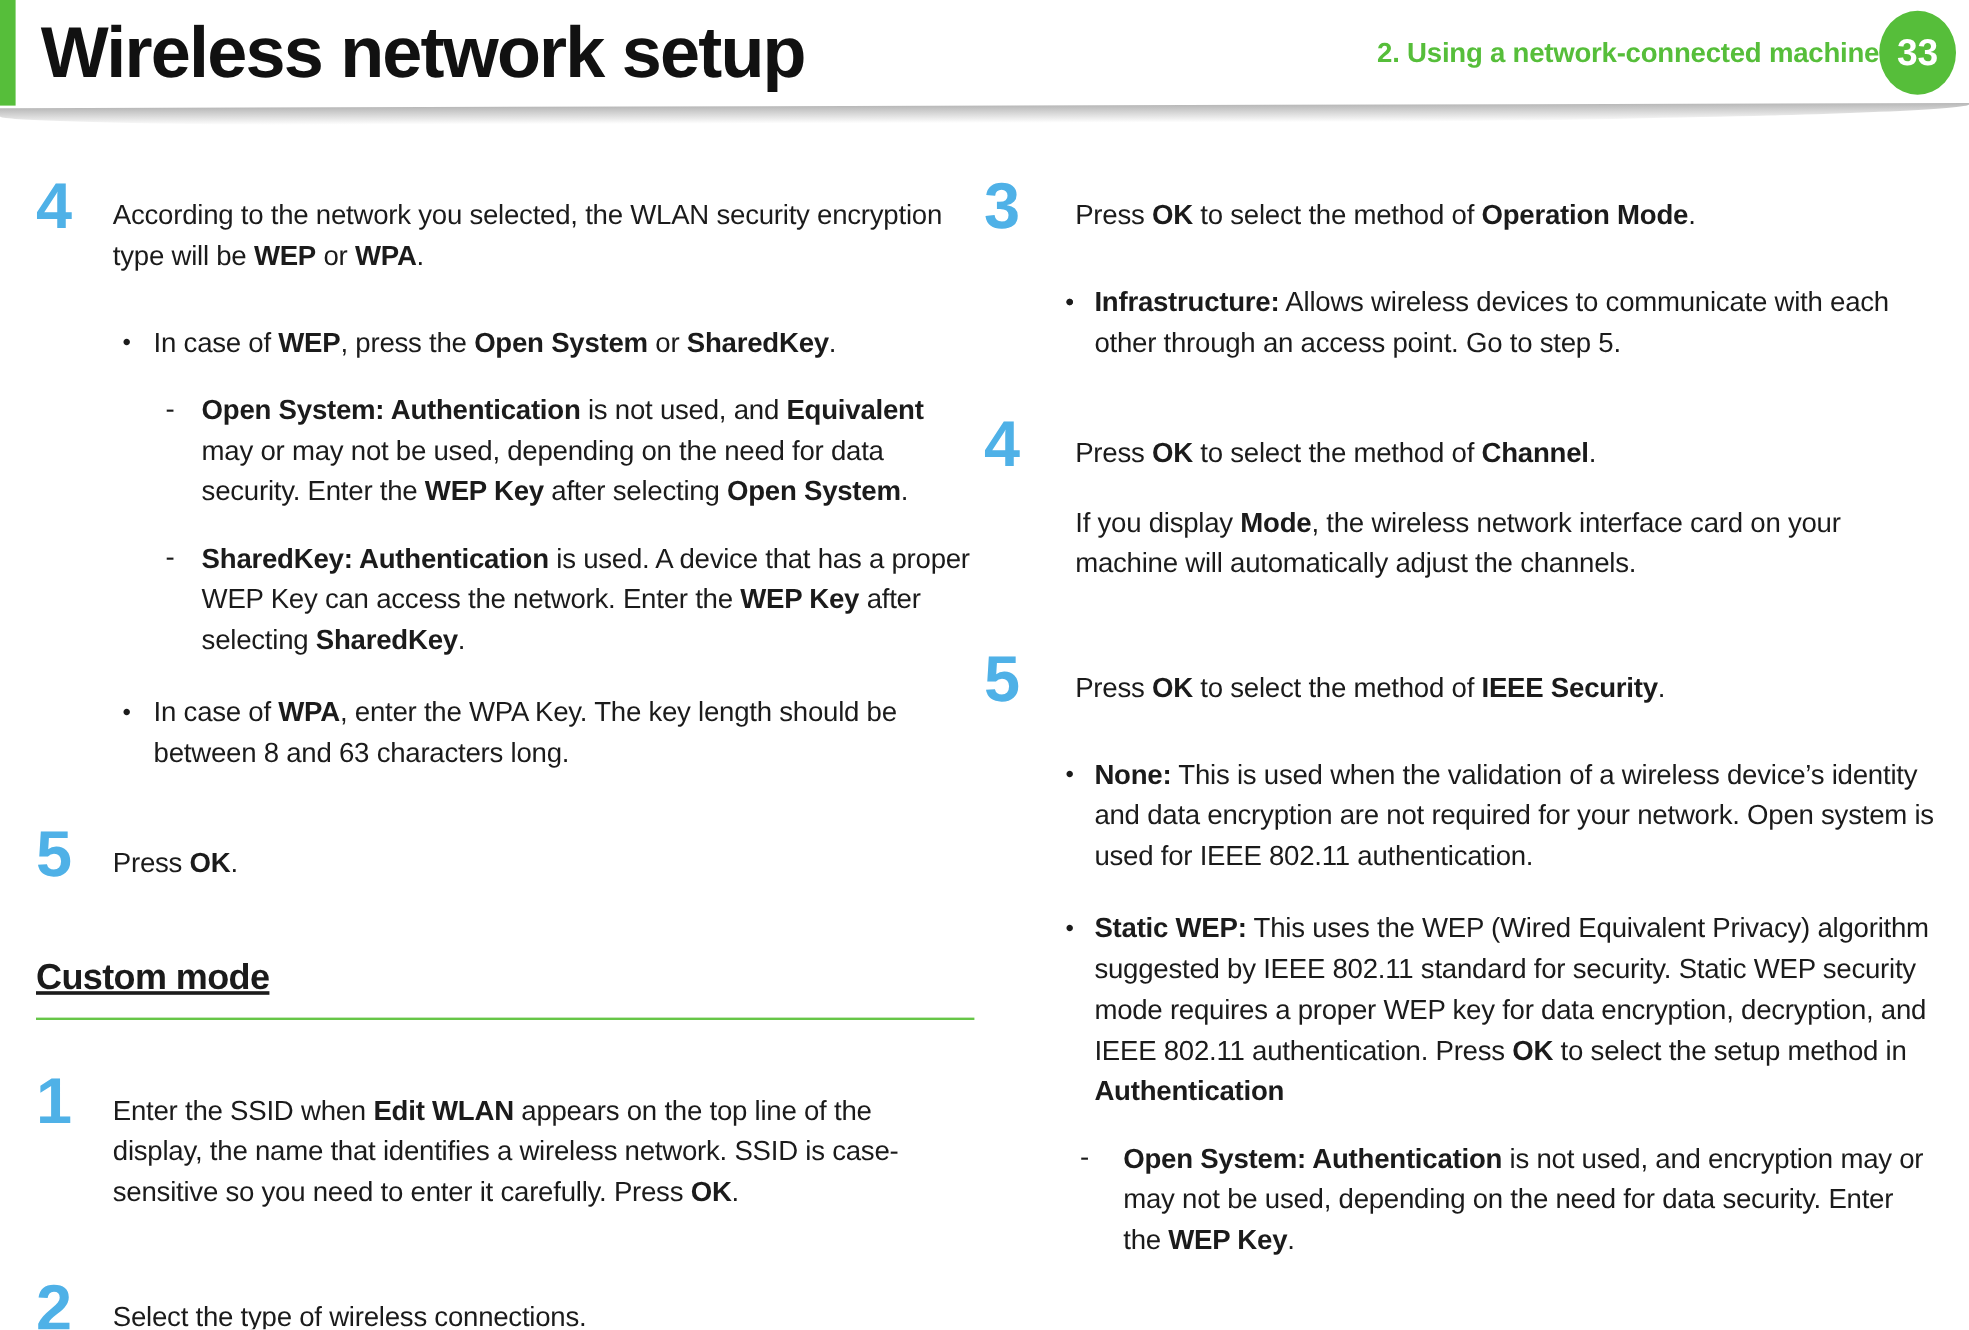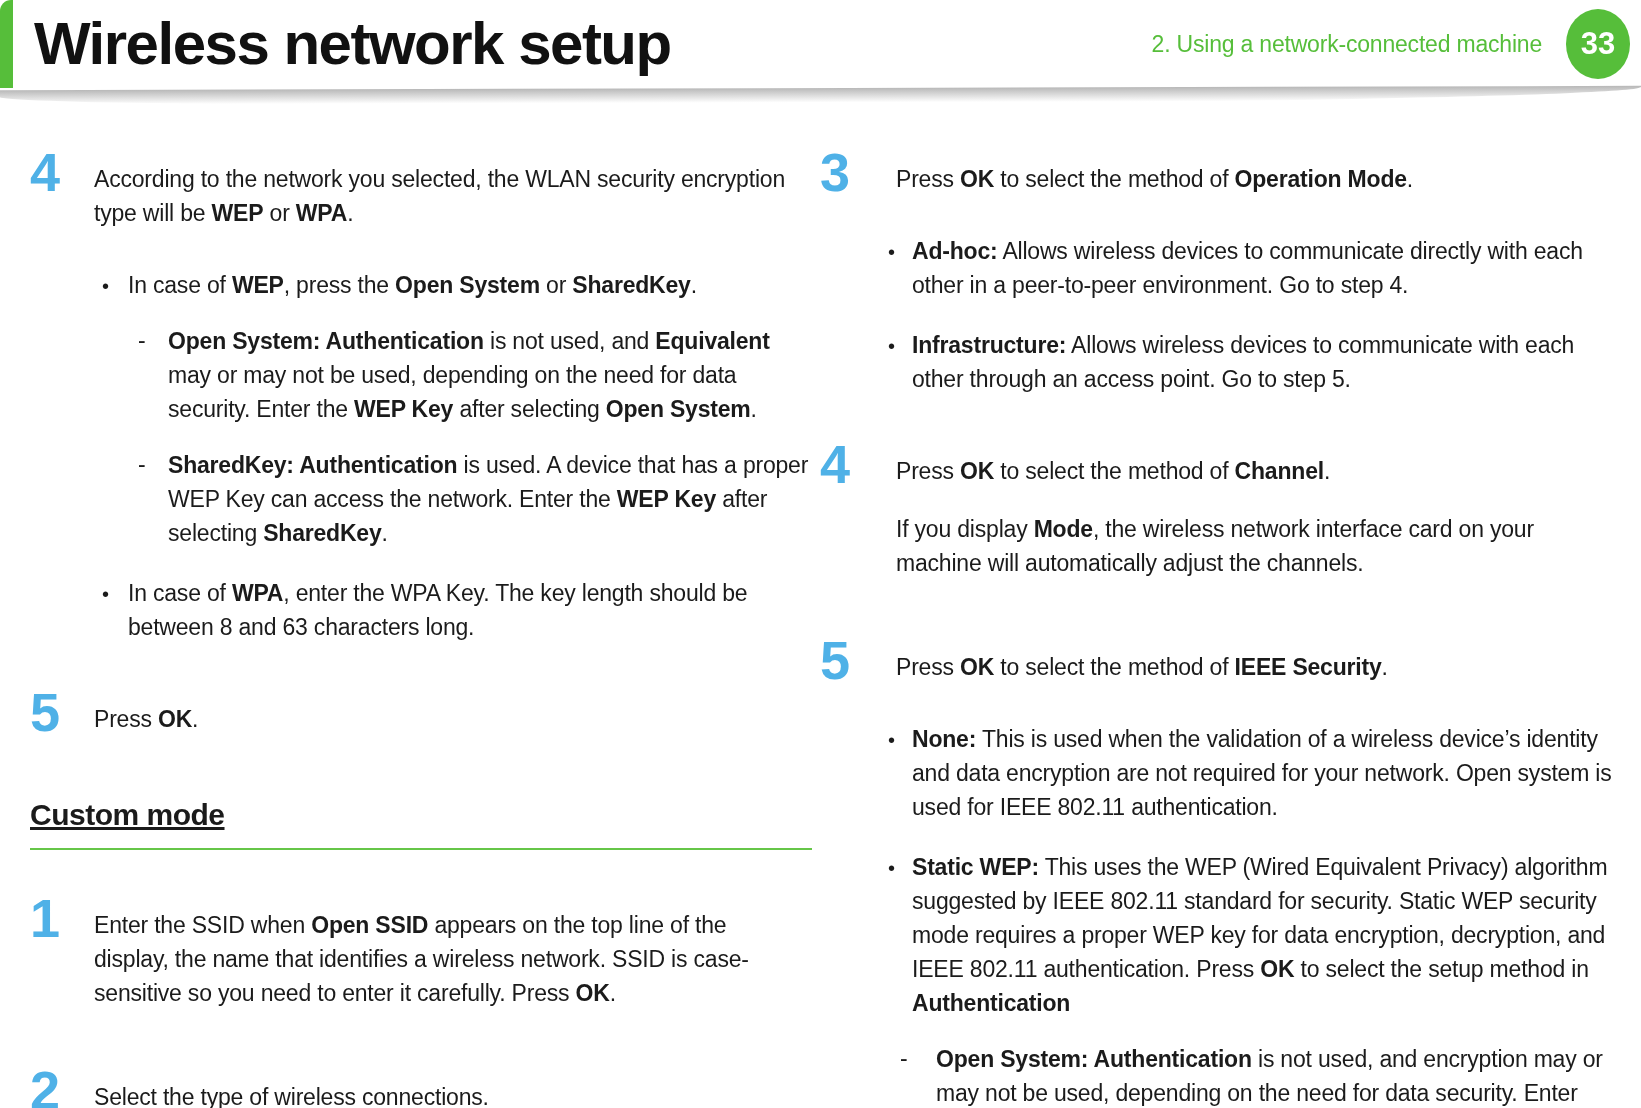--- a/index.html
+++ b/index.html
@@ -9,40 +9,39 @@
     --ink:#1b1b1b;
   }
   html,body{margin:0;padding:0;background:#ffffff;}
   #page{
     position:relative;
     width:1641px;height:1108px;
     background:#ffffff;
     overflow:hidden;
     font-family:"Liberation Sans", sans-serif;
     color:var(--ink);
-    border-radius:11px;
   }
   
   #header{
     position:absolute;left:0;top:0;width:1641px;height:88px;
     display:flex;align-items:center;
     background:#ffffff;
   }
   #green-bar{
     width:13px;height:88px;background:var(--green);flex:0 0 auto;
   }
   #page-title{
     flex:1 1 auto;
     font-size:60px;font-weight:bold;letter-spacing:-1.5px;
     color:#111;padding-left:21px;line-height:1;
     white-space:nowrap;
   }
   #chapter-label{
-    font-size:23px;font-weight:normal;color:var(--green);
-    white-space:nowrap;margin-right:24px;letter-spacing:-0.2px;
+    font-size:23px;font-weight:bold;color:var(--green);
+    white-space:nowrap;letter-spacing:-0.2px;
   }
   #page-badge{
     width:64px;height:70px;border-radius:50%;
     background:var(--green);color:#ffffff;
     display:flex;align-items:center;justify-content:center;
     font-size:31px;font-weight:bold;
     margin-right:11px;flex:0 0 auto;
   }
   #header-shadow{
     position:absolute;left:0;top:88px;width:1641px;height:17px;
@@ -124,40 +123,39 @@
       <div class="blk step">
         <div class="num">5</div>
         <div class="stepbody">
           <p><span>Press </span><span class="b">OK</span><span>.</span></p>
         </div>
       </div>
       <div class="blk heading">Custom mode</div>
       <div class="blk step">
         <div class="num">1</div>
         <div class="stepbody">
-          <p><span>Enter the SSID when </span><span class="b">Open SSID</span><span> appears on the top line of the display, the name that identifies a wireless network. SSID is case-sensitive so you need to enter it carefully. Press </span><span class="b">OK</span><span>.</span></p>
+          <p><span>Enter the SSID when </span><span class="b">Edit WLAN</span><span> appears on the top line of the display, the name that identifies a wireless network. SSID is case-sensitive so you need to enter it carefully. Press </span><span class="b">OK</span><span>.</span></p>
         </div>
       </div>
       <div class="blk step">
         <div class="num">2</div>
         <div class="stepbody">
           <p><span>Select the type of wireless connections.</span></p>
         </div>
       </div>
     </div>
   <div id="col-right" class="col">
       <div class="blk step">
         <div class="num">3</div>
         <div class="stepbody">
           <p><span>Press </span><span class="b">OK</span><span> to select the method of </span><span class="b">Operation Mode</span><span>.</span></p>
         </div>
       </div>
       <div class="blk bullet">
         <span class="marker">•</span>
-        <div class="txt"><span class="b">Ad-hoc:</span><span> Allows wireless devices to communicate directly with each other in a peer-to-peer environment. Go to step 4.</span></div>
       </div>
       <div class="blk bullet">
         <span class="marker">•</span>
         <div class="txt"><span class="b">Infrastructure:</span><span> Allows wireless devices to communicate with each other through an access point. Go to step 5.</span></div>
       </div>
       <div class="blk step">
         <div class="num">4</div>
         <div class="stepbody">
           <p><span>Press </span><span class="b">OK</span><span> to select the method of </span><span class="b">Channel</span><span>.</span></p>
           <p><span>If you display </span><span class="b">Mode</span><span>, the wireless network interface card on your machine will automatically adjust the channels.</span></p>

